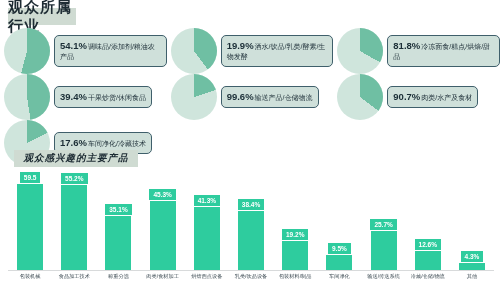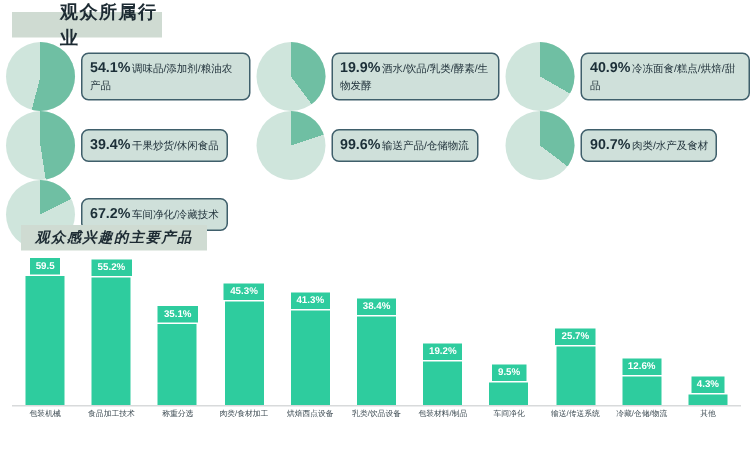--- a/index.html
+++ b/index.html
@@ -23,22 +23,21 @@
     color: #1d2b33;
     font-weight: bold;
     letter-spacing: 1px;
     display: flex;
     align-items: center;
     justify-content: center;
   }
   #title-industry {
     left: 8px; top: 8px;
     width: 68px; height: 17px;
-    font-size: 12px;
-    padding-left: 32px;
+    font-size: 15px;
   }
   #title-products {
     left: 14px; top: 150px;
     width: 124px; height: 17px;
     font-size: 9.5px;
     font-style: italic;
   }
 
   
   .pie-grid {
@@ -166,21 +165,21 @@
     <div class="pie-cell">
       <div class="pie" style="background: rgb(207, 229, 220);">
         <div class="slice" style="background: conic-gradient(rgb(111, 191, 163) 0deg, rgb(111, 191, 163) 143.28deg, transparent 143.28deg, transparent 360deg);"></div>
       </div>
       <div class="callout" style="background: rgb(207, 224, 218); border-color: rgb(63, 95, 107);"><span class="pct">19.9%</span><span class="lbl">酒水/饮品/乳类/酵素/生物发酵</span></div>
     </div>
     <div class="pie-cell">
       <div class="pie" style="background: rgb(207, 229, 220);">
         <div class="slice" style="background: conic-gradient(rgb(111, 191, 163) 0deg, rgb(111, 191, 163) 119.52deg, transparent 119.52deg, transparent 360deg);"></div>
       </div>
-      <div class="callout" style="background: rgb(207, 224, 218); border-color: rgb(63, 95, 107);"><span class="pct">40.9%</span><span class="lbl">冷冻面食/糕点/烘焙/甜品</span></div>
+      <div class="callout" style="background: rgb(207, 224, 218); border-color: rgb(63, 95, 107);"><span class="pct">81.8%</span><span class="lbl">冷冻面食/糕点/烘焙/甜品</span></div>
     </div>
     <div class="pie-cell">
       <div class="pie" style="background: rgb(207, 229, 220);">
         <div class="slice" style="background: conic-gradient(rgb(111, 191, 163) 0deg, rgb(111, 191, 163) 171.36deg, transparent 171.36deg, transparent 360deg);"></div>
       </div>
       <div class="callout" style="background: rgb(207, 224, 218); border-color: rgb(63, 95, 107);"><span class="pct">39.4%</span><span class="lbl">干果炒货/休闲食品</span></div>
     </div>
     <div class="pie-cell">
       <div class="pie" style="background: rgb(207, 229, 220);">
         <div class="slice" style="background: conic-gradient(rgb(111, 191, 163) 0deg, rgb(111, 191, 163) 71.64deg, transparent 71.64deg, transparent 360deg);"></div>
@@ -190,21 +189,21 @@
     <div class="pie-cell">
       <div class="pie" style="background: rgb(207, 229, 220);">
         <div class="slice" style="background: conic-gradient(rgb(111, 191, 163) 0deg, rgb(111, 191, 163) 127.08deg, transparent 127.08deg, transparent 360deg);"></div>
       </div>
       <div class="callout" style="background: rgb(207, 224, 218); border-color: rgb(63, 95, 107);"><span class="pct">90.7%</span><span class="lbl">肉类/水产及食材</span></div>
     </div>
     <div class="pie-cell">
       <div class="pie" style="background: rgb(207, 229, 220);">
         <div class="slice" style="background: conic-gradient(rgb(111, 191, 163) 0deg, rgb(111, 191, 163) 63.36deg, transparent 63.36deg, transparent 360deg);"></div>
       </div>
-      <div class="callout" style="background: rgb(207, 224, 218); border-color: rgb(63, 95, 107);"><span class="pct">67.2%</span><span class="lbl">车间净化/冷藏技术</span></div>
+      <div class="callout" style="background: rgb(207, 224, 218); border-color: rgb(63, 95, 107);"><span class="pct">17.6%</span><span class="lbl">车间净化/冷藏技术</span></div>
     </div>
   </div>
 
 <div class="section-title" id="title-products">观众感兴趣的主要产品</div>
 
 <div class="bar-chart">
   <div class="bars-row" id="bars-row">
       <div class="bar-col">
         <div class="bar-value" style="background: rgb(46, 204, 158);">59.5</div>
         <div class="bar-rect" style="background: rgb(46, 204, 158); height: 91px;"></div>

